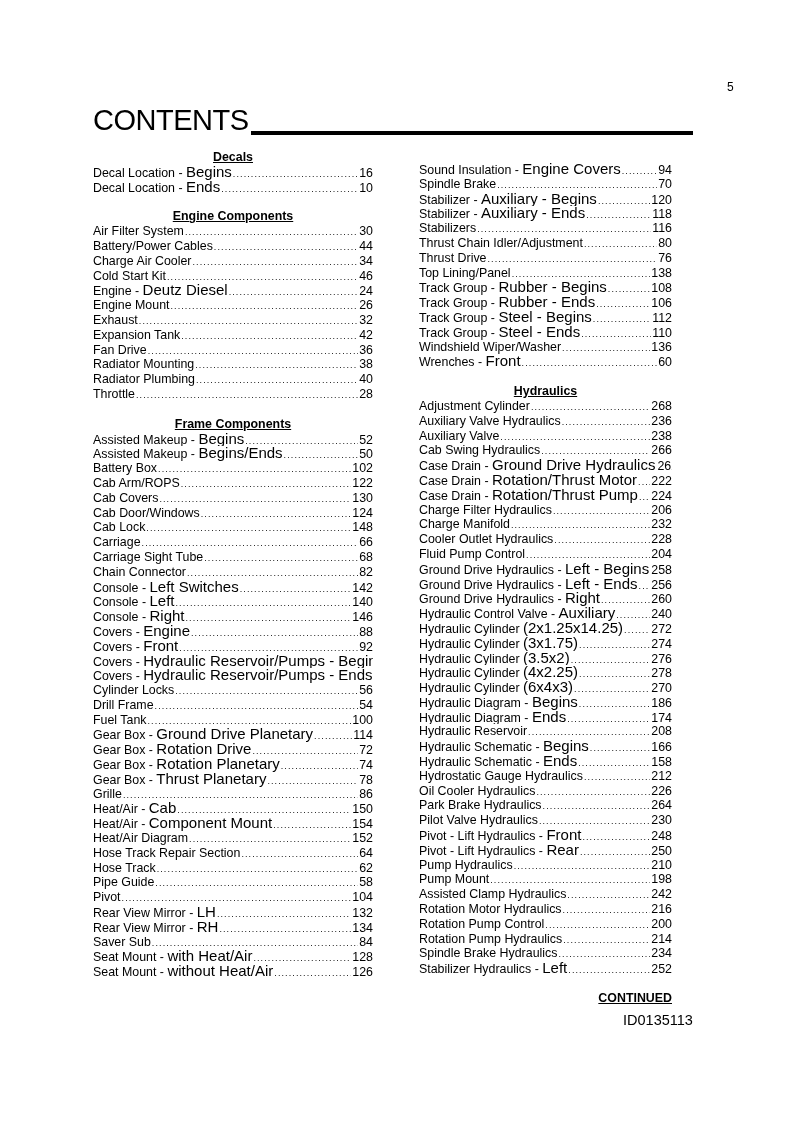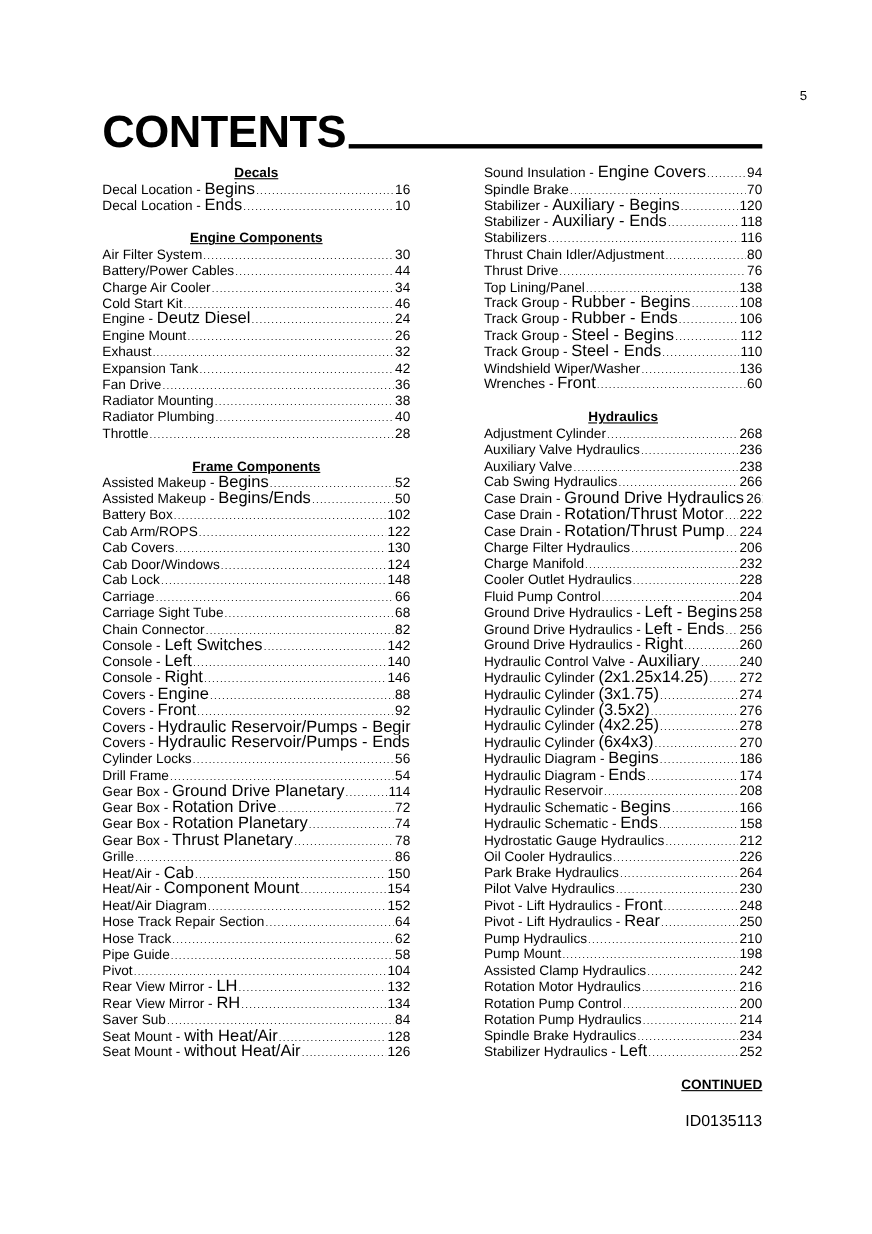--- a/index.html
+++ b/index.html
@@ -8,31 +8,31 @@
       font-family: "Liberation Sans", sans-serif; color: #000;
     }
     .page-number {
       position: absolute; left: 727px; top: 80px; font-size: 12px;
     }
     .title-row {
       position: absolute; left: 93px; top: 94px; width: 600px; height: 44px;
       display: flex; align-items: flex-end;
     }
     .title {
-      font-size: 41px; font-weight: bold; letter-spacing: -0.5px; line-height: 36px;
+      font-size: 29px; font-weight: normal; letter-spacing: -0.5px; line-height: 36px;
     }
     .title-rule {
       flex: 1; height: 4px; background: #000; margin-left: 2px; margin-bottom: 3px;
     }
     .col {
       position: absolute; top: 150px;
       font-size: 12.4px; line-height: 14.8px;
     }
     .col-left { left: 93px; width: 280px; }
-    .col-right { left: 440px; width: 253px; }
+    .col-right { left: 419px; width: 253px; margin-top: 12px; }
     .section { margin-bottom: 15px; }
     .section-title {
       font-weight: bold; text-decoration: underline; display: block;
       height: 14.8px;
       text-align: center;
     }
     .entry {
       display: flex; align-items: baseline; height: 14.8px; white-space: nowrap; overflow: hidden;
     }
     .entry .main { flex: none; }
@@ -256,20 +256,25 @@
         <span class="main">Cylinder Locks</span>
         <span class="leader"></span>
         <span class="pg">56</span>
       </div>
       <div class="entry">
         <span class="main">Drill Frame</span>
         <span class="leader"></span>
         <span class="pg">54</span>
       </div>
       <div class="entry">
+        <span class="main">Fuel Tank</span>
+        <span class="leader"></span>
+        <span class="pg">100</span>
+      </div>
+      <div class="entry">
         <span class="main">Gear Box</span>
         <span class="sep">&nbsp;-&nbsp;</span>
         <span class="sub">Ground Drive Planetary</span>
         <span class="leader"></span>
         <span class="pg">114</span>
       </div>
       <div class="entry">
         <span class="main">Gear Box</span>
         <span class="sep">&nbsp;-&nbsp;</span>
         <span class="sub">Rotation Drive</span>

